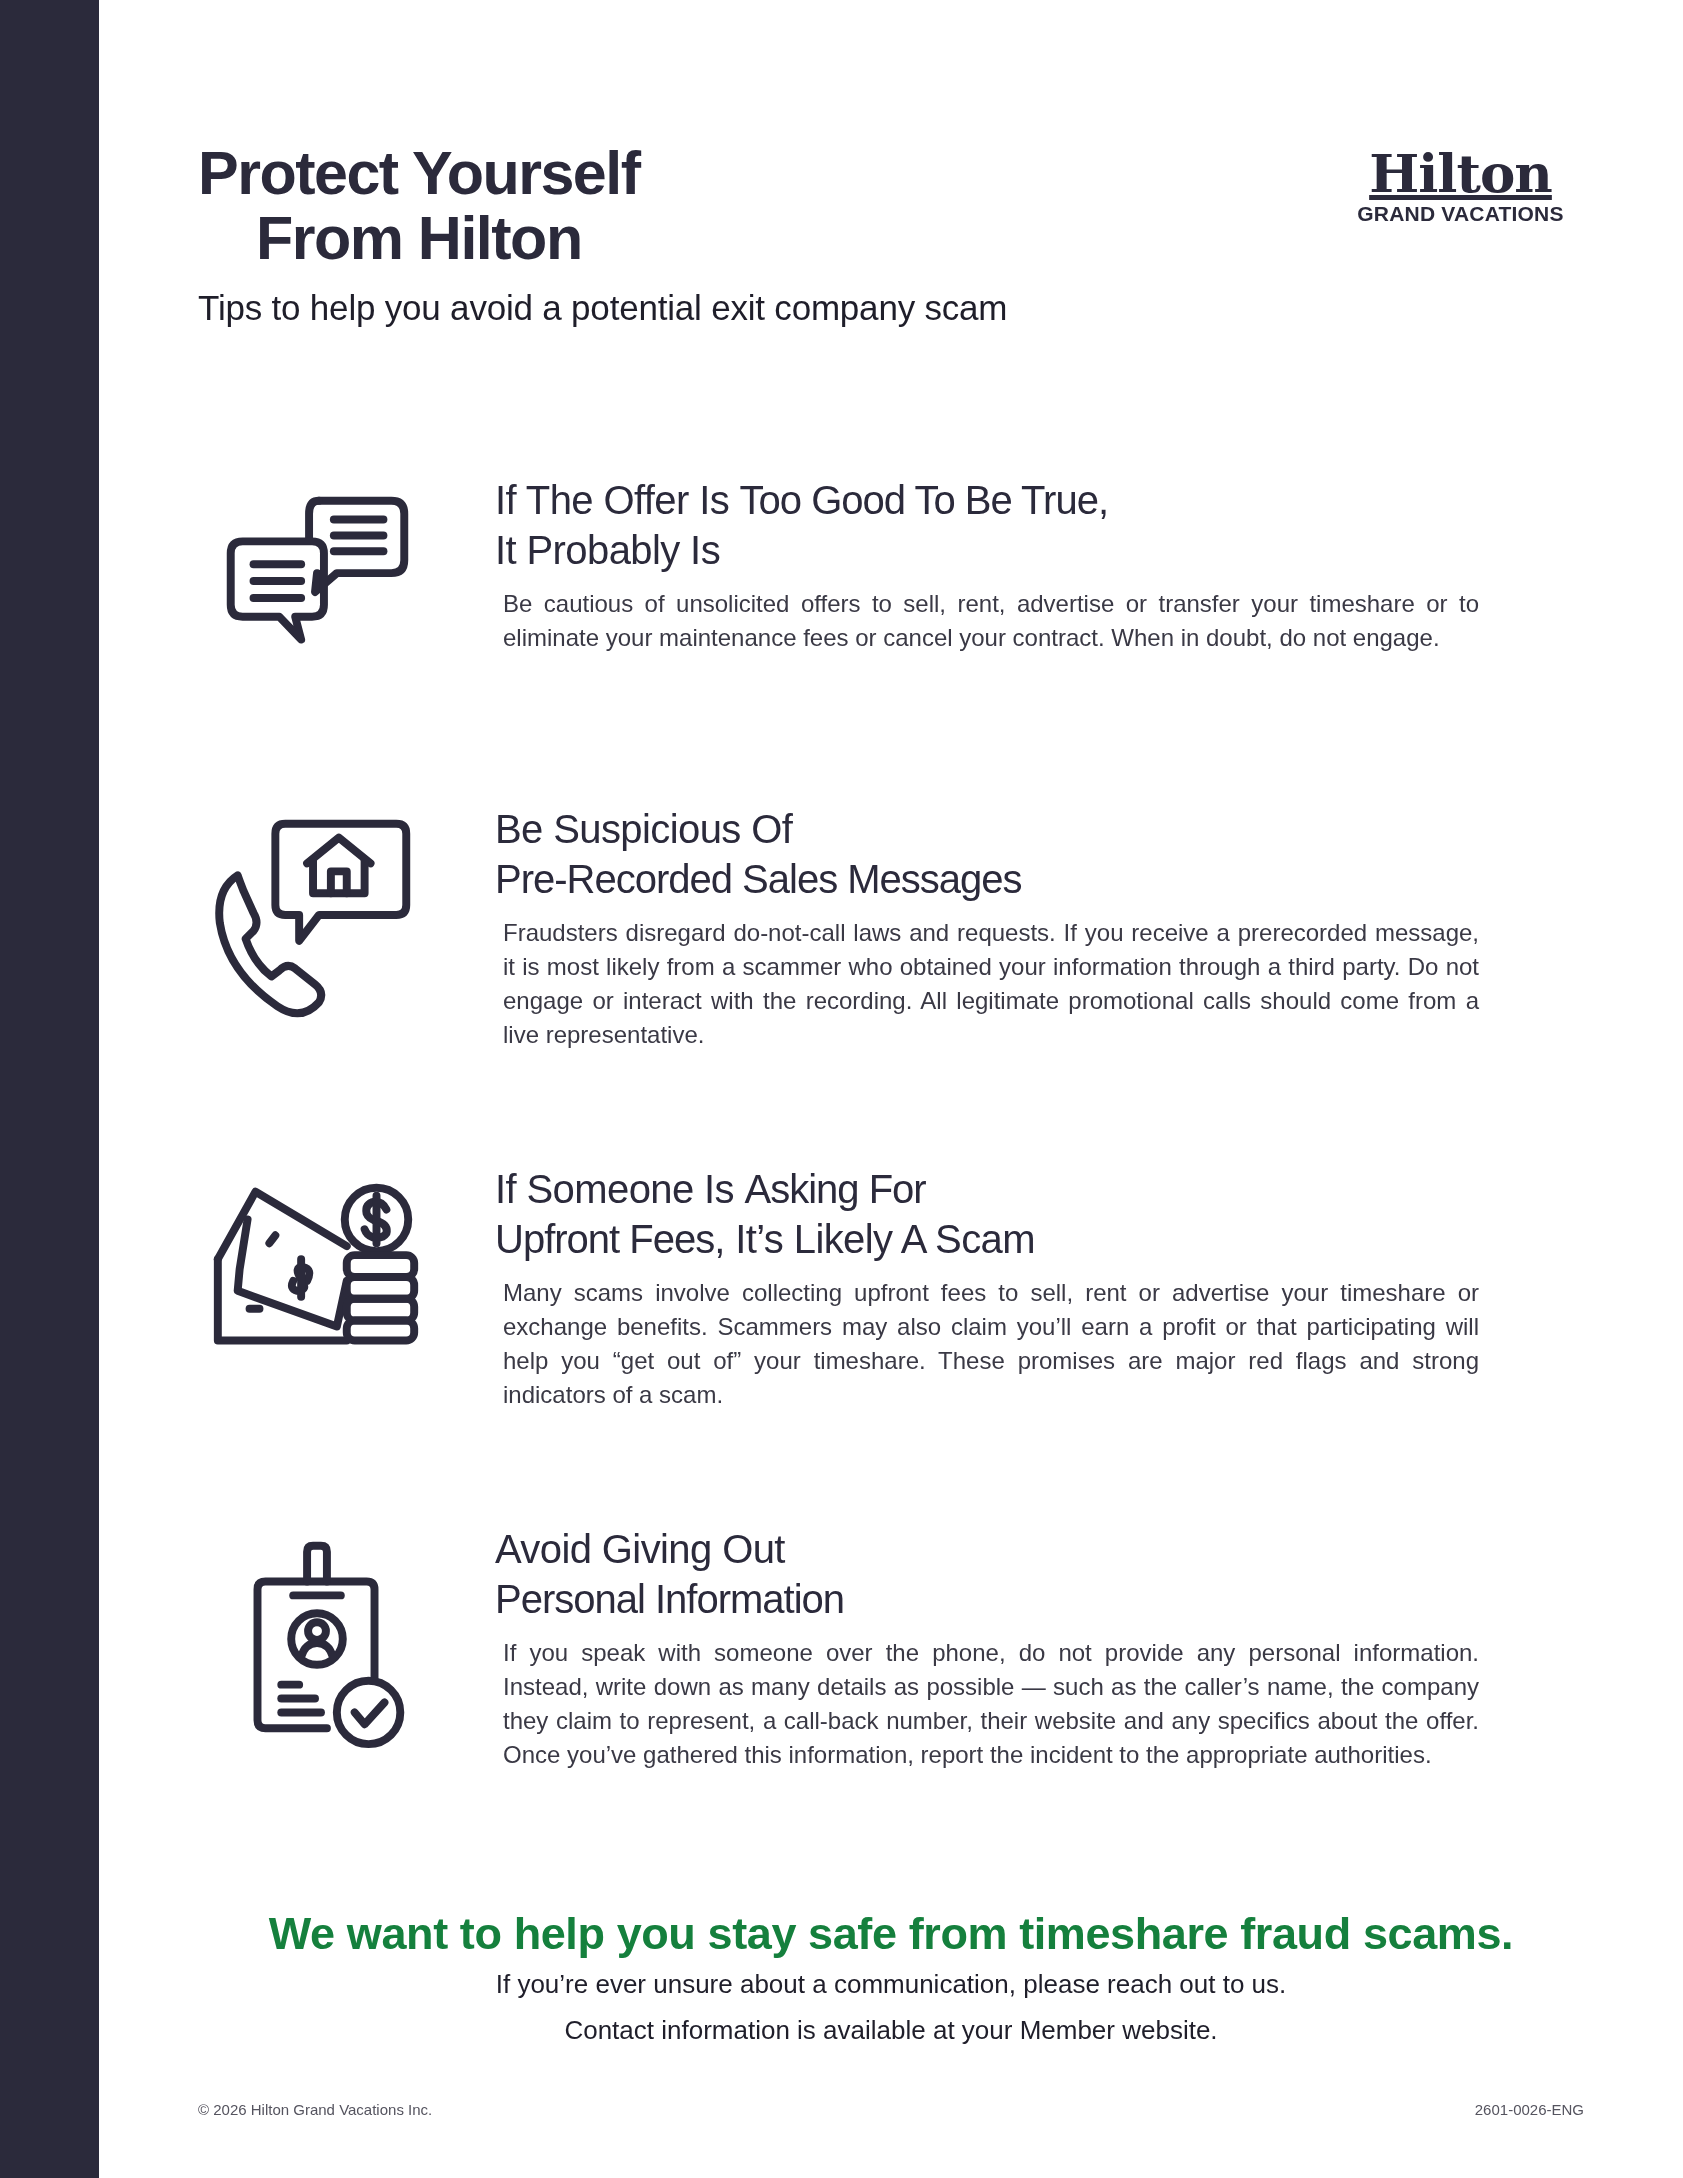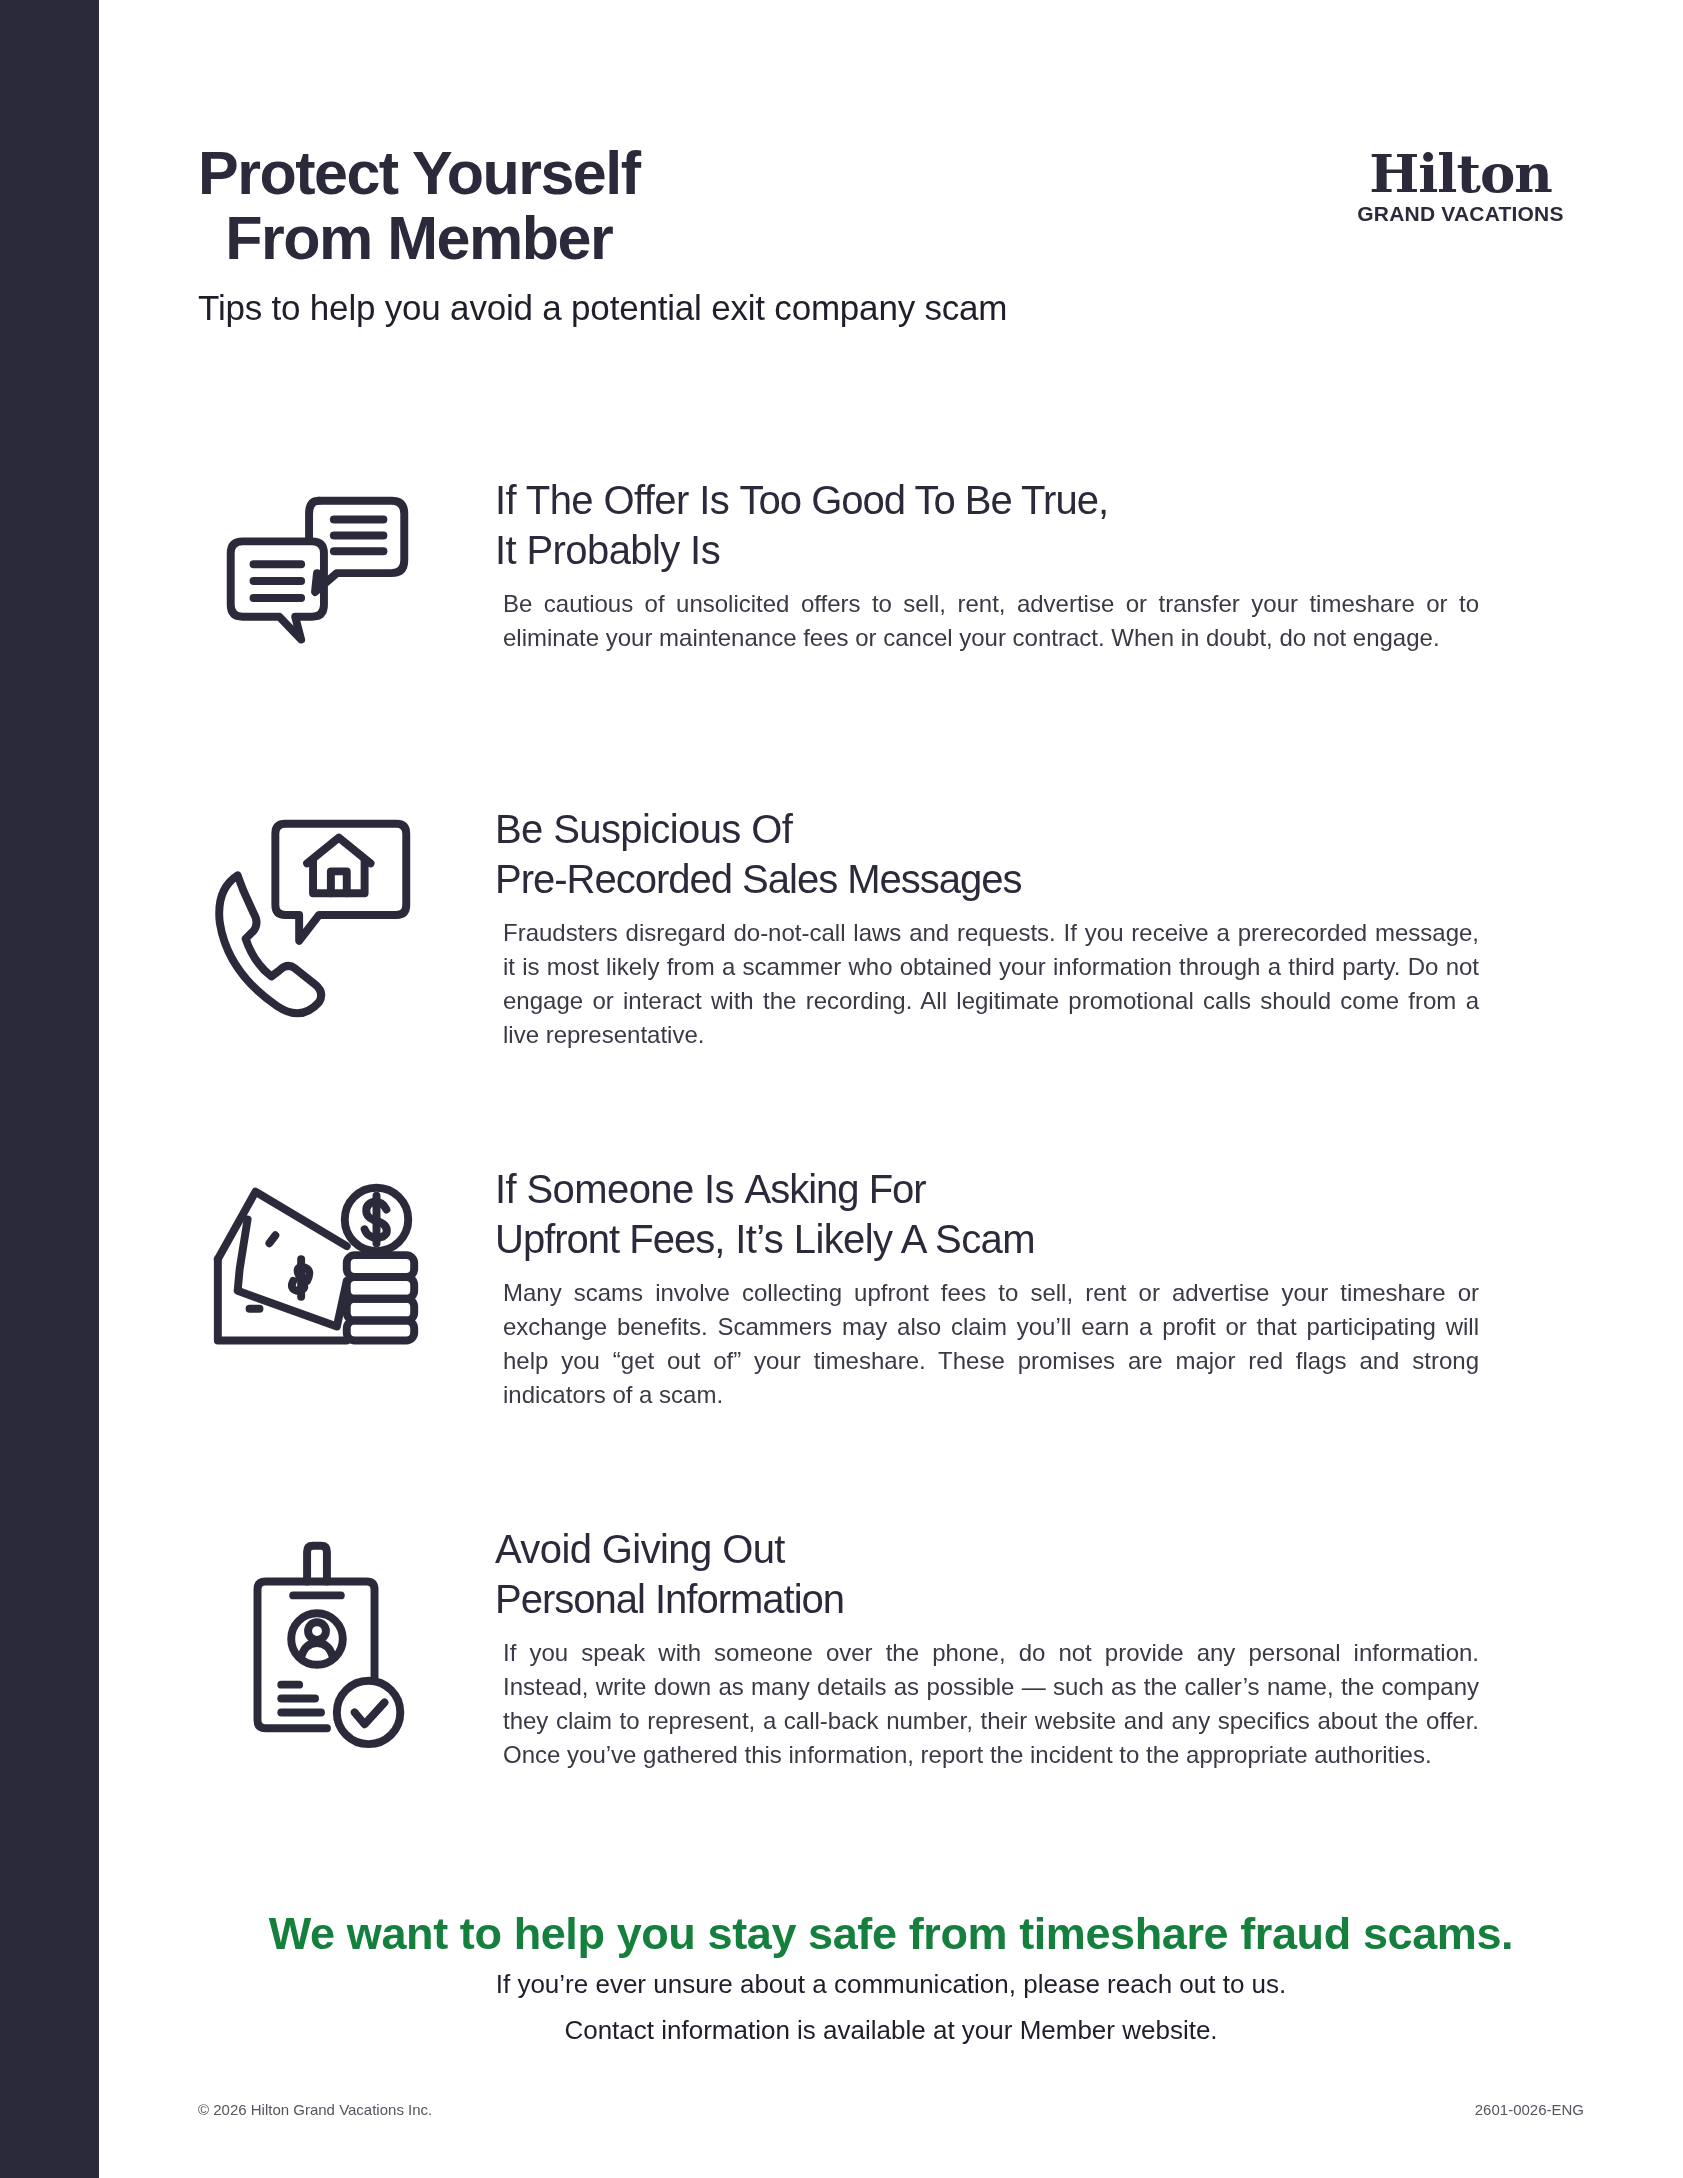--- a/index.html
+++ b/index.html
@@ -13,21 +13,21 @@
     position: absolute; left: 198px; top: 141px; margin: 0;
     font-size: 61px; line-height: 65px; font-weight: 700; letter-spacing: -1.5px; color: #2b2a3b; text-align: center;
   }
   .subtitle {
     position: absolute; left: 198px; top: 287px; margin: 0;
     font-size: 35px; line-height: 42px; font-weight: 400; color: #1f1e2a; letter-spacing: -0.2px;
   }
   .logo { position: absolute; left: 1332px; top: 145px; width: 257px; text-align: center; }
   .logo-main {
     display: block; font-family: "DejaVu Serif", "Liberation Serif", serif;
-    font-size: 53px; line-height: 57px; font-weight: 700; letter-spacing: -1px; color: #2b2a3b;
+    font-size: 53px; line-height: 57px; font-weight: 700; letter-spacing: -1px; color: #2b2a3b; text-decoration: underline;
   }
   .logo-sub {
     display: block; font-size: 21px; line-height: 24px; font-weight: 700; letter-spacing: 0.2px; color: #2b2a3b;
     white-space: nowrap;
   }
   .tip { position: absolute; left: 198px; width: 1297px; }
   .tip-icon { position: absolute; left: 0; width: 238px; height: 238px; }
   .tip-icon svg { width: 100%; height: 100%; }
   .tip-body { position: absolute; left: 297px; width: 992px; }
   .tip-heading {
@@ -43,21 +43,21 @@
   .footer-left { position: absolute; left: 198px; top: 2101px; font-size: 15px; color: #55545f; }
   .footer-right { position: absolute; right: 99px; top: 2101px; font-size: 15px; color: #55545f; }
 </style>
 </head>
 <body>
 
 <div class="side-bar"></div>
 
 <h1 class="title">
   <span>Protect Yourself</span><br>
-  <span>From Member</span>
+  <span>From Hilton</span>
 </h1>
 <p class="subtitle">Tips to help you avoid a potential exit company scam</p>
 
 <div class="logo">
   <span class="logo-main">Hilton</span>
   <span class="logo-sub">GRAND VACATIONS</span>
 </div>
 
 <section class="tip" style="top:475px;">
   <div class="tip-icon" style="top:-6px;">

